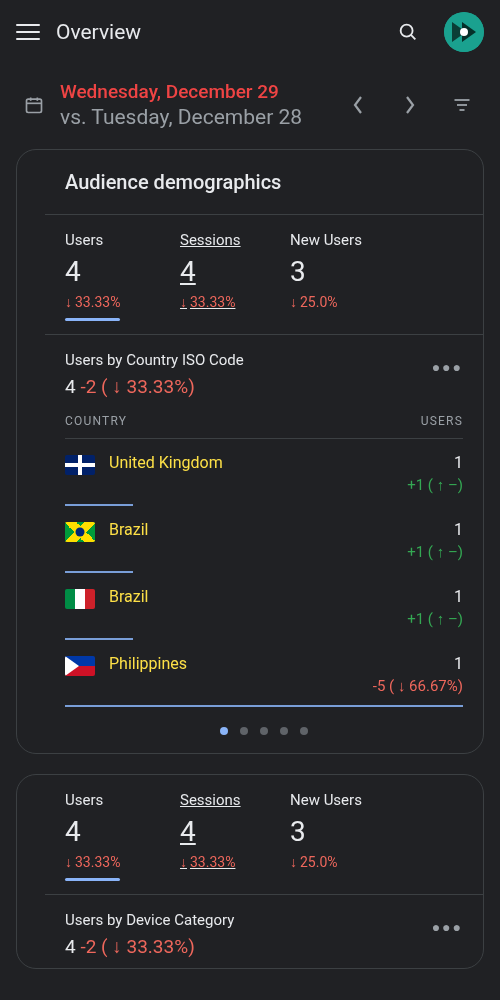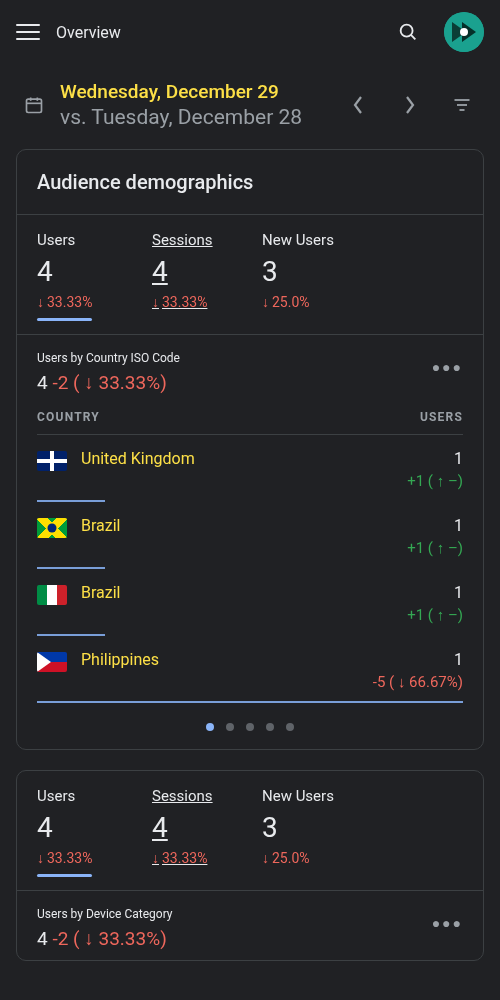--- a/index.html
+++ b/index.html
@@ -17,43 +17,44 @@
     align-items: center;
     padding: 0 16px;
     gap: 16px;
   }
   .hamburger {
     width: 24px; height: 24px;
     display: flex; flex-direction: column; justify-content: center; gap: 5px;
     cursor: pointer;
   }
   .hamburger span { height: 2px; background: #e8eaed; border-radius: 1px; }
-  .title { font-size: 16px; font-weight: 400; flex: 1; }
+  .title { font-size: 21px; font-weight: 400; flex: 1; }
   .search-icon, .avatar { width: 40px; height: 40px; display: flex; align-items: center; justify-content: center; border-radius: 50%; }
   .avatar { background: #1aa18f; position: relative; overflow: hidden; }
   .avatar svg { width: 40px; height: 40px; }
 
   .datebar {
     display: flex;
     align-items: center;
     padding: 16px 20px 20px 24px;
     gap: 16px;
   }
   .cal-icon { width: 20px; height: 20px; color: #9aa0a6; }
   .date-block { flex: 1; }
-  .date-main { font-size: 19px; font-weight: 500; color: #fde047; margin-bottom: 2px; }
+  .date-main { font-size: 19px; font-weight: 500; color: #ef4444; margin-bottom: 2px; }
   .date-sub { font-size: 21px; color: #9aa0a6; }
   .chev { width: 36px; height: 36px; display: flex; align-items:center; justify-content:center; color: #9aa0a6; }
   .filter-ic { width: 36px; height:36px; display:flex; align-items:center; justify-content:center; color:#9aa0a6; }
 
   .card {
     margin: 0 16px 20px 16px;
     border: 1px solid #3c4043;
-    border-radius: 10px;
+    border-radius: 20px;
     overflow: hidden;
+    padding-left: 28px;
   }
   .card-title {
     font-size: 20px;
     font-weight: 500;
     padding: 20px 20px 20px 20px;
     border-bottom: 1px solid #3c4043;
   }
   .metrics {
     display: flex;
     padding: 16px 20px 12px 20px;
@@ -65,30 +66,30 @@
   .metric-label { font-size: 15px; color: #e8eaed; margin-bottom: 6px; }
   .metric-value { font-size: 28px; font-weight: 400; color: #e8eaed; margin-bottom: 6px; }
   .metric-delta { font-size: 14px; color: #ee675c; display:flex; align-items:center; gap:3px; }
   .indicator-row { position: relative; height: 4px; margin-top: 8px; }
   .indicator { position:absolute; left:0; width:55px; height:3px; background:#8ab4f8; border-radius:2px; }
 
   .subhead {
     padding: 16px 20px 10px 20px;
     position: relative;
   }
-  .subhead-title { font-size: 12px; color:#e8eaed; margin-bottom:6px; }
+  .subhead-title { font-size: 15px; color:#e8eaed; margin-bottom:6px; }
   .subhead-val { font-size: 19px; }
   .subhead-val .big { color:#e8eaed; }
   .subhead-val .neg { color:#ee675c; }
   .more-dots { position:absolute; right:20px; top:24px; color:#9aa0a6; letter-spacing:2px; font-size:14px; }
 
   .table-head {
     display:flex; justify-content:space-between;
     padding: 6px 20px 10px 20px;
-    font-size:12px; letter-spacing:1.2px; color:#9aa0a6; font-weight:700;
+    font-size:12px; letter-spacing:1.2px; color:#9aa0a6; font-weight:400;
   }
   .hr { height:1px; background:#3c4043; margin:0 20px; }
 
   .row {
     display:flex; align-items:flex-start;
     padding: 14px 20px 4px 20px;
     gap:14px;
   }
   .flag { width:30px; height:20px; border-radius:2px; flex-shrink:0; margin-top:2px; overflow:hidden; background:#555; }
   .country-name { font-size:16px; color:#fde047; flex:1; }

